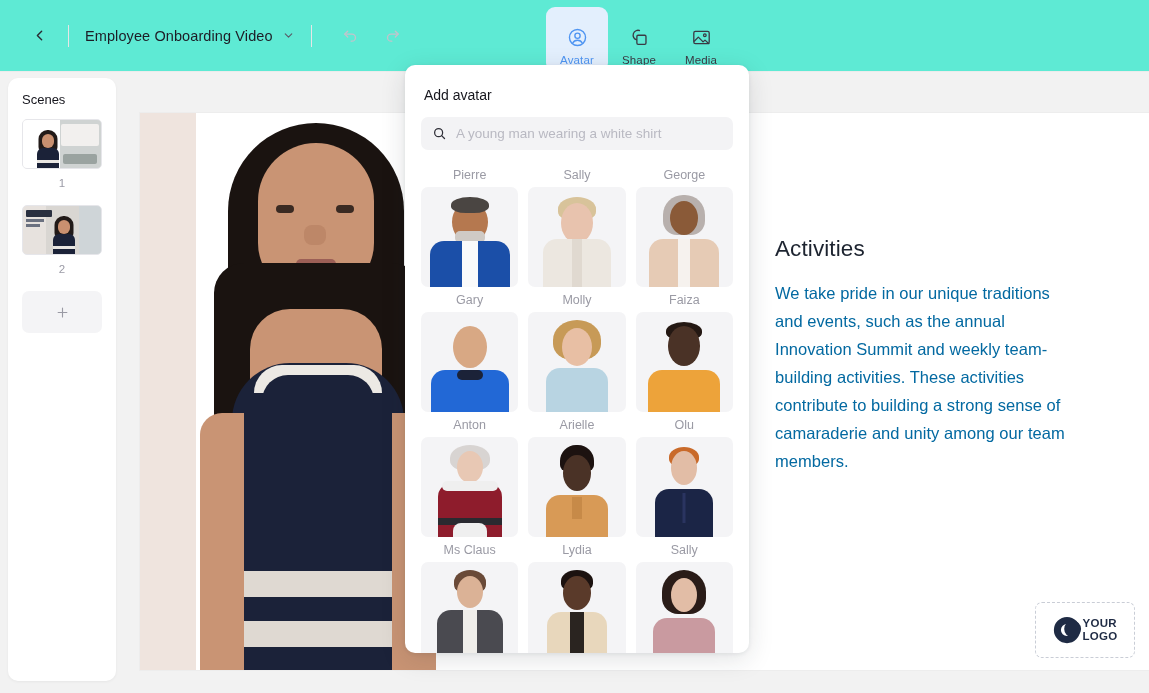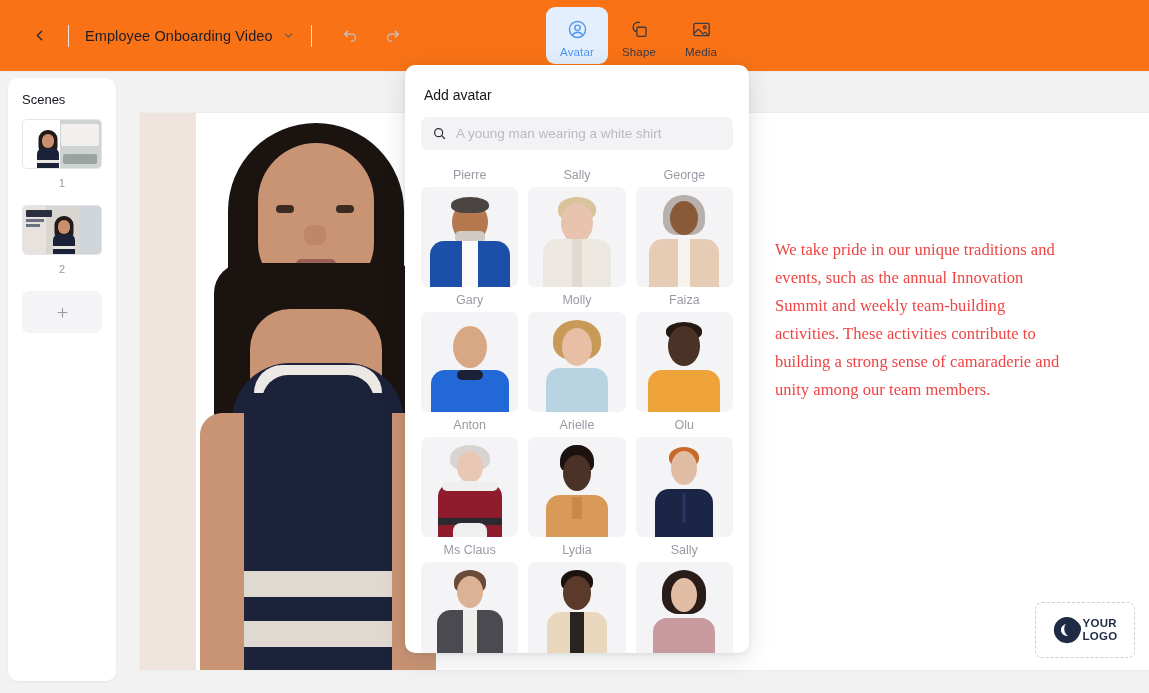--- a/index.html
+++ b/index.html
@@ -7,21 +7,21 @@
     width: 1149px; height: 693px;
     background: #f0f0f0;
     font-family: "Liberation Sans", sans-serif;
     overflow: hidden;
   }
   #app { position: relative; width: 1149px; height: 693px; background: #f2f2f2; }
 
   
   .topbar {
     position: absolute; left: 0; top: 0; width: 1149px; height: 72px;
-    background: #f97316; border-bottom: 1px solid #ececec;
+    background: #5eead4; border-bottom: 1px solid #ececec;
     display: flex; align-items: center;
   }
   .back-btn {
     width: 34px; height: 34px; margin-left: 22px;
     display: flex; align-items: center; justify-content: center;
     cursor: pointer; border-radius: 6px; color: #2b2b33;
   }
   .vdiv { width: 1px; height: 22px; background: #e6e6e6; margin: 0 12px; }
   .proj-title {
     font-size: 14.5px; color: #1d1d26; letter-spacing: .1px;
@@ -31,21 +31,21 @@
   .chev { color: #5a5a66; display: flex; }
   .undo-redo { display: flex; align-items: center; gap: 16px; margin-left: 14px; }
   .ur-btn { width: 26px; height: 26px; display: flex; align-items: center;
             justify-content: center; color: #c3c3cb; cursor: pointer; }
 
   .tools {
     position: absolute; left: 546px; top: 7px;
     display: flex; align-items: flex-start; gap: 0px;
   }
   .tool {
-    width: 62px; padding: 10px 0 6px; border-radius: 9px;
+    width: 62px; padding: 18px 0 6px; border-radius: 9px;
     display: flex; flex-direction: column; align-items: center; gap: 5px;
     cursor: pointer; color: #3a3a44;
   }
   .tool .tl { font-size: 11.5px; letter-spacing: .15px; }
   .tool.active { background: #e3effd; color: #4f95f2; }
   .tool .ic { height: 24px; display: flex; align-items: center; justify-content: center; }
 
   
   .scenes {
     position: absolute; left: 8px; top: 78px; width: 108px; height: 603px;
@@ -84,21 +84,21 @@
   
   .canvas {
     position: absolute; left: 140px; top: 113px; width: 1009px; height: 557px;
     background: #ffffff; box-shadow: 0 0 0 1px #ededed;
   }
   .stage-person { position: absolute; left: 0px; bottom: 0; width: 300px; height: 557px; }
   .bg-warm { position:absolute; left:0; top:0; width:56px; height:100%; background:#efe4de; }
 
   .txt-panel { position: absolute; left: 635px; top: 123px; width: 290px; }
   .txt-title { font-size: 22.5px; color: #1d2430; margin-bottom: 17px; letter-spacing: .1px; }
-  .txt-body { font-size: 16.5px; line-height: 28px; color: #ef4444; letter-spacing: .05px; font-family: Liberation Serif, serif; }
+  .txt-body { font-size: 16.5px; line-height: 28px; color: #0369a1; letter-spacing: .05px; }
 
   .logo-box {
     position: absolute; right: 14px; bottom: 12px; width: 100px; height: 56px;
     border: 1.5px dashed #c9cdd6; border-radius: 7px;
     display: flex; align-items: center; justify-content: center; 
   }
   .logo-mark { width: 30px; height: 30px; position: relative; }
   .logo-txt { font-size: 11.5px; font-weight: 700; color: #1f2b44; line-height: 13px; letter-spacing: .3px; }
 
   
@@ -285,20 +285,21 @@
         <div style="position:absolute;left:58px;top:252px;width:128px;height:28px;background:#ece9e4;border-radius:40px 40px 0 0"></div>
         <div style="position:absolute;left:66px;top:262px;width:112px;height:26px;background:#1b2239;border-radius:36px 36px 0 0"></div>
         <div style="position:absolute;left:36px;top:458px;width:172px;height:26px;background:#dfd9d2"></div>
         <div style="position:absolute;left:36px;top:508px;width:172px;height:26px;background:#dfd9d2"></div>
         <div style="position:absolute;left:4px;top:300px;width:44px;height:257px;background:#c99474;border-radius:22px 0 0 0"></div>
         <div style="position:absolute;left:196px;top:300px;width:44px;height:257px;background:#c99474;border-radius:0 22px 0 0"></div>
       </div>
     </div>
 
     <div class="txt-panel">
+      <div class="txt-title">Activities</div>
       <div class="txt-body">We take pride in our unique traditions and events, such as the annual Innovation Summit and weekly team-building activities. These activities contribute to building a strong sense of camaraderie and unity among our team members.</div>
     </div>
 
     <div class="logo-box">
       <div class="logo-mark">
         <svg width="30" height="30" viewBox="0 0 32 32">
           <path d="M16 2a14 14 0 1 0 0 28 14 14 0 0 0 0-28zm0 7.5a6.5 6.5 0 1 1 0 13 6.5 6.5 0 0 1 0-13z" fill="#1f2b44"></path>
           <path d="M22 6a9 9 0 0 1 0 18 9 9 0 0 1 0-18z" fill="#1f2b44"></path>
         </svg>
       </div>

